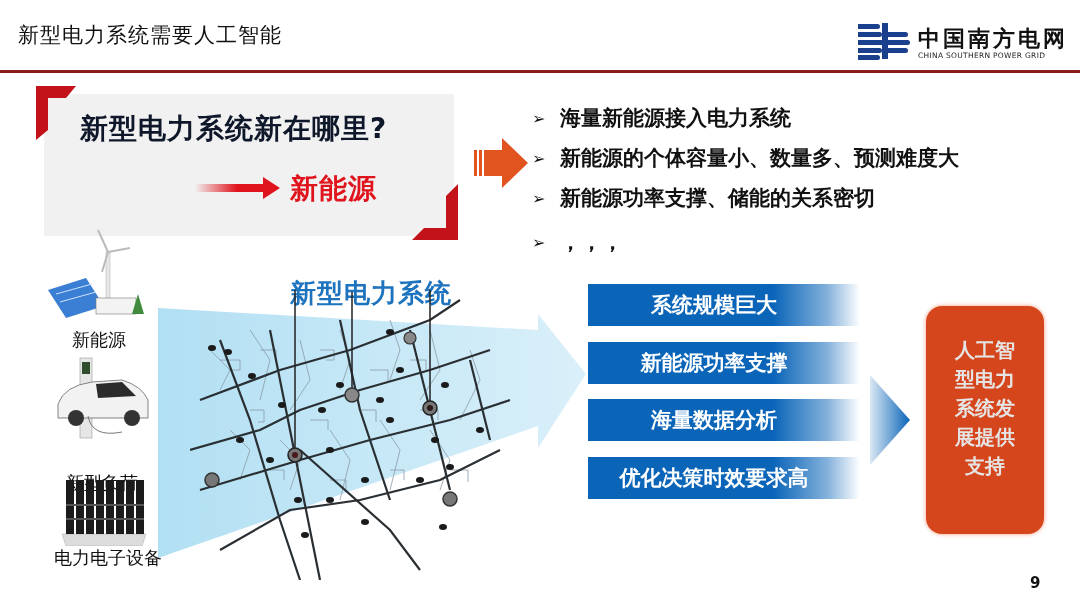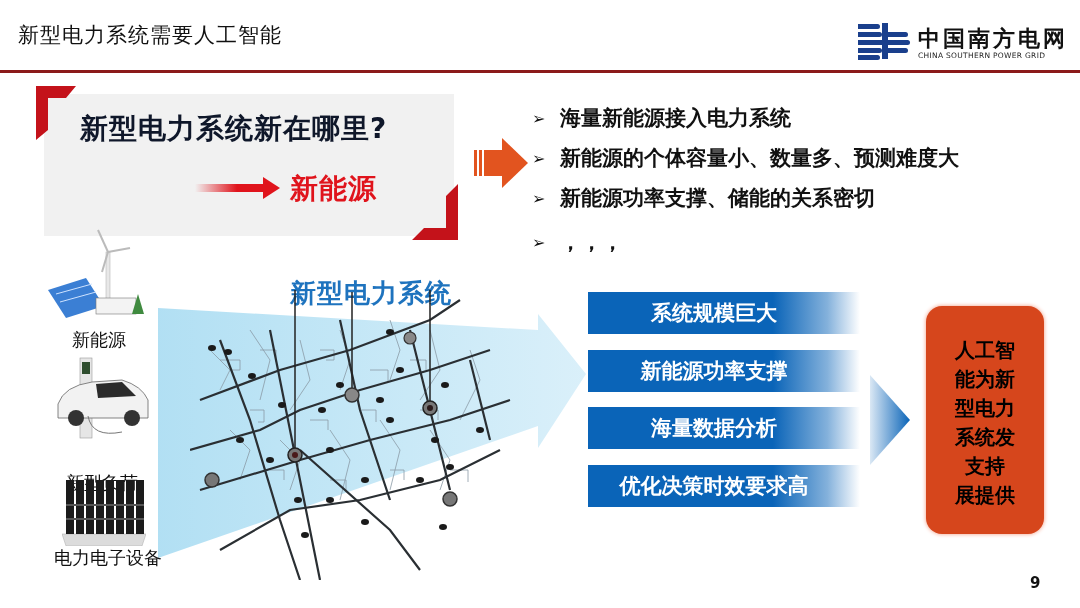--- a/index.html
+++ b/index.html
@@ -25,23 +25,23 @@
   .bullets { position:absolute; left:532px; top:98px; }
   .bullet { display:flex; align-items:center; height:40px; font-size:21px; color:#111; font-weight:bold; }
   .bullet .mk { width:28px; font-size:16px; }
 
   .grad-band { position:absolute; left:158px; top:308px; width:428px; height:250px; }
   .item-label { position:absolute; font-size:18px; color:#111; }
   .map-title { position:absolute; left:290px; top:276px; font-size:26px; font-weight:bold; color:#1e73be; letter-spacing:1px; }
   .map { position:absolute; left:190px; top:290px; width:330px; height:290px; }
 
   .chal-wrap { position:absolute; left:588px; top:284px; }
-  .chal { width:272px; height:42px; margin-bottom:15.5px; background:linear-gradient(to right,#0a64b8 0%,#0a64b8 68%,rgba(10,100,184,0.5) 88%,rgba(10,100,184,0) 100%); color:#fff; font-size:21px; font-weight:bold; display:flex; align-items:center; justify-content:center; padding-right:20px;margin-top:8px; }
+  .chal { width:272px; height:42px; margin-bottom:15.5px; background:linear-gradient(to right,#0a64b8 0%,#0a64b8 68%,rgba(10,100,184,0.5) 88%,rgba(10,100,184,0) 100%); color:#fff; font-size:21px; font-weight:bold; display:flex; align-items:center; justify-content:center; padding-right:20px; }
   .chev { position:absolute; left:870px; top:375px; width:40px; height:90px; }
-  .ai-box { position:absolute; left:926px; top:306px; width:118px; height:228px; background:#d6461c; border-radius:16px; box-shadow:0 0 4px #f29a80; color:#000000; font-size:20px; font-weight:bold; text-align:center; line-height:29px; padding-top:30px; }
+  .ai-box { position:absolute; left:926px; top:306px; width:118px; height:228px; background:#d6461c; border-radius:16px; box-shadow:0 0 4px #f29a80; color:#e5e5e5; font-size:20px; font-weight:bold; text-align:center; line-height:29px; padding-top:30px; }
   .pageno { position:absolute; left:1030px; top:574px; font-size:15px; font-weight:bold; color:#111; }
 </style>
 </head>
 <body>
 
 <div class="title">新型电力系统需要人工智能</div>
 <div class="header-line"></div>
 
 <div class="logo">
   <div class="logo-mark">
@@ -232,20 +232,19 @@
       <linearGradient id="cg" x1="0" x2="1">
         <stop offset="0" stop-color="#0a64b8" stop-opacity="0.15"></stop>
         <stop offset="1" stop-color="#0a64b8"></stop>
       </linearGradient>
     </defs>
   <polygon points="0,0 40,45 0,90" fill="url(#cg)"></polygon>
 </svg>
 
 <div class="ai-box">
   <div>人工智</div>
-  <div>能为新</div>
   <div>型电力</div>
   <div>系统发</div>
+  <div>展提供</div>
   <div>支持</div>
-  <div>展提供</div>
 </div>
 
 <div class="pageno">9</div>
 
 </body></html>

